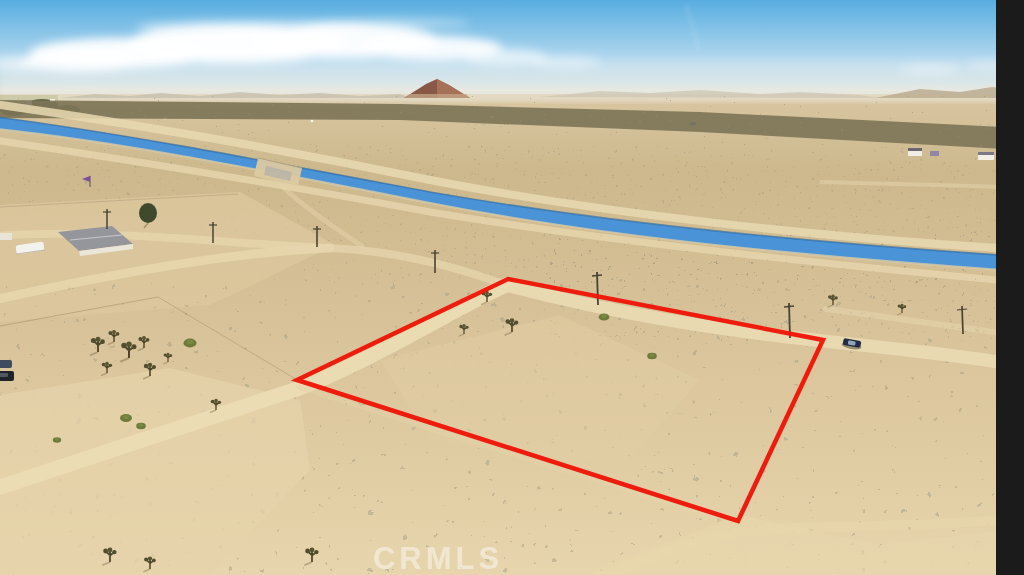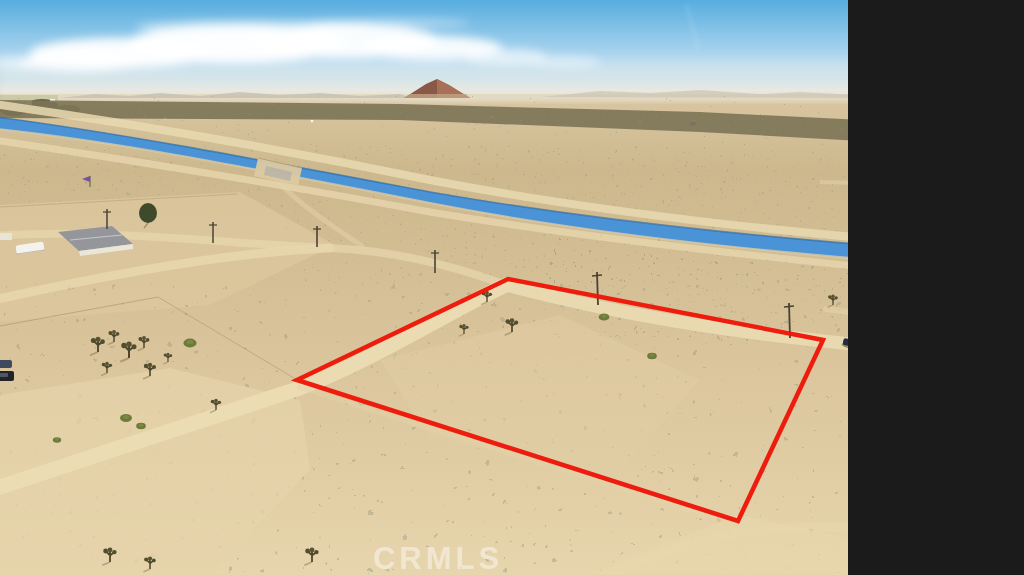--- a/index.html
+++ b/index.html
@@ -1,16 +1,16 @@
 <!DOCTYPE html>
 <html><head>
 <meta charset="utf-8">
 <style>
   html,body{margin:0;padding:0;background:#1b1b1b;}
-  .stage{position:relative;width:848px;height:575px;overflow:hidden;
+  .stage{position:relative;width:996px;height:575px;overflow:hidden;
          font-family:"Liberation Sans",sans-serif;}
   .stage svg{display:block;width:1024px;height:575px;}
   .wm{font-family:"Liberation Sans",sans-serif;font-weight:bold;letter-spacing:4px;}
 </style>
 </head>
 <body>
 
 <div class="stage">
 <svg viewBox="0 0 1024 575" xmlns="http://www.w3.org/2000/svg">
   <defs>

